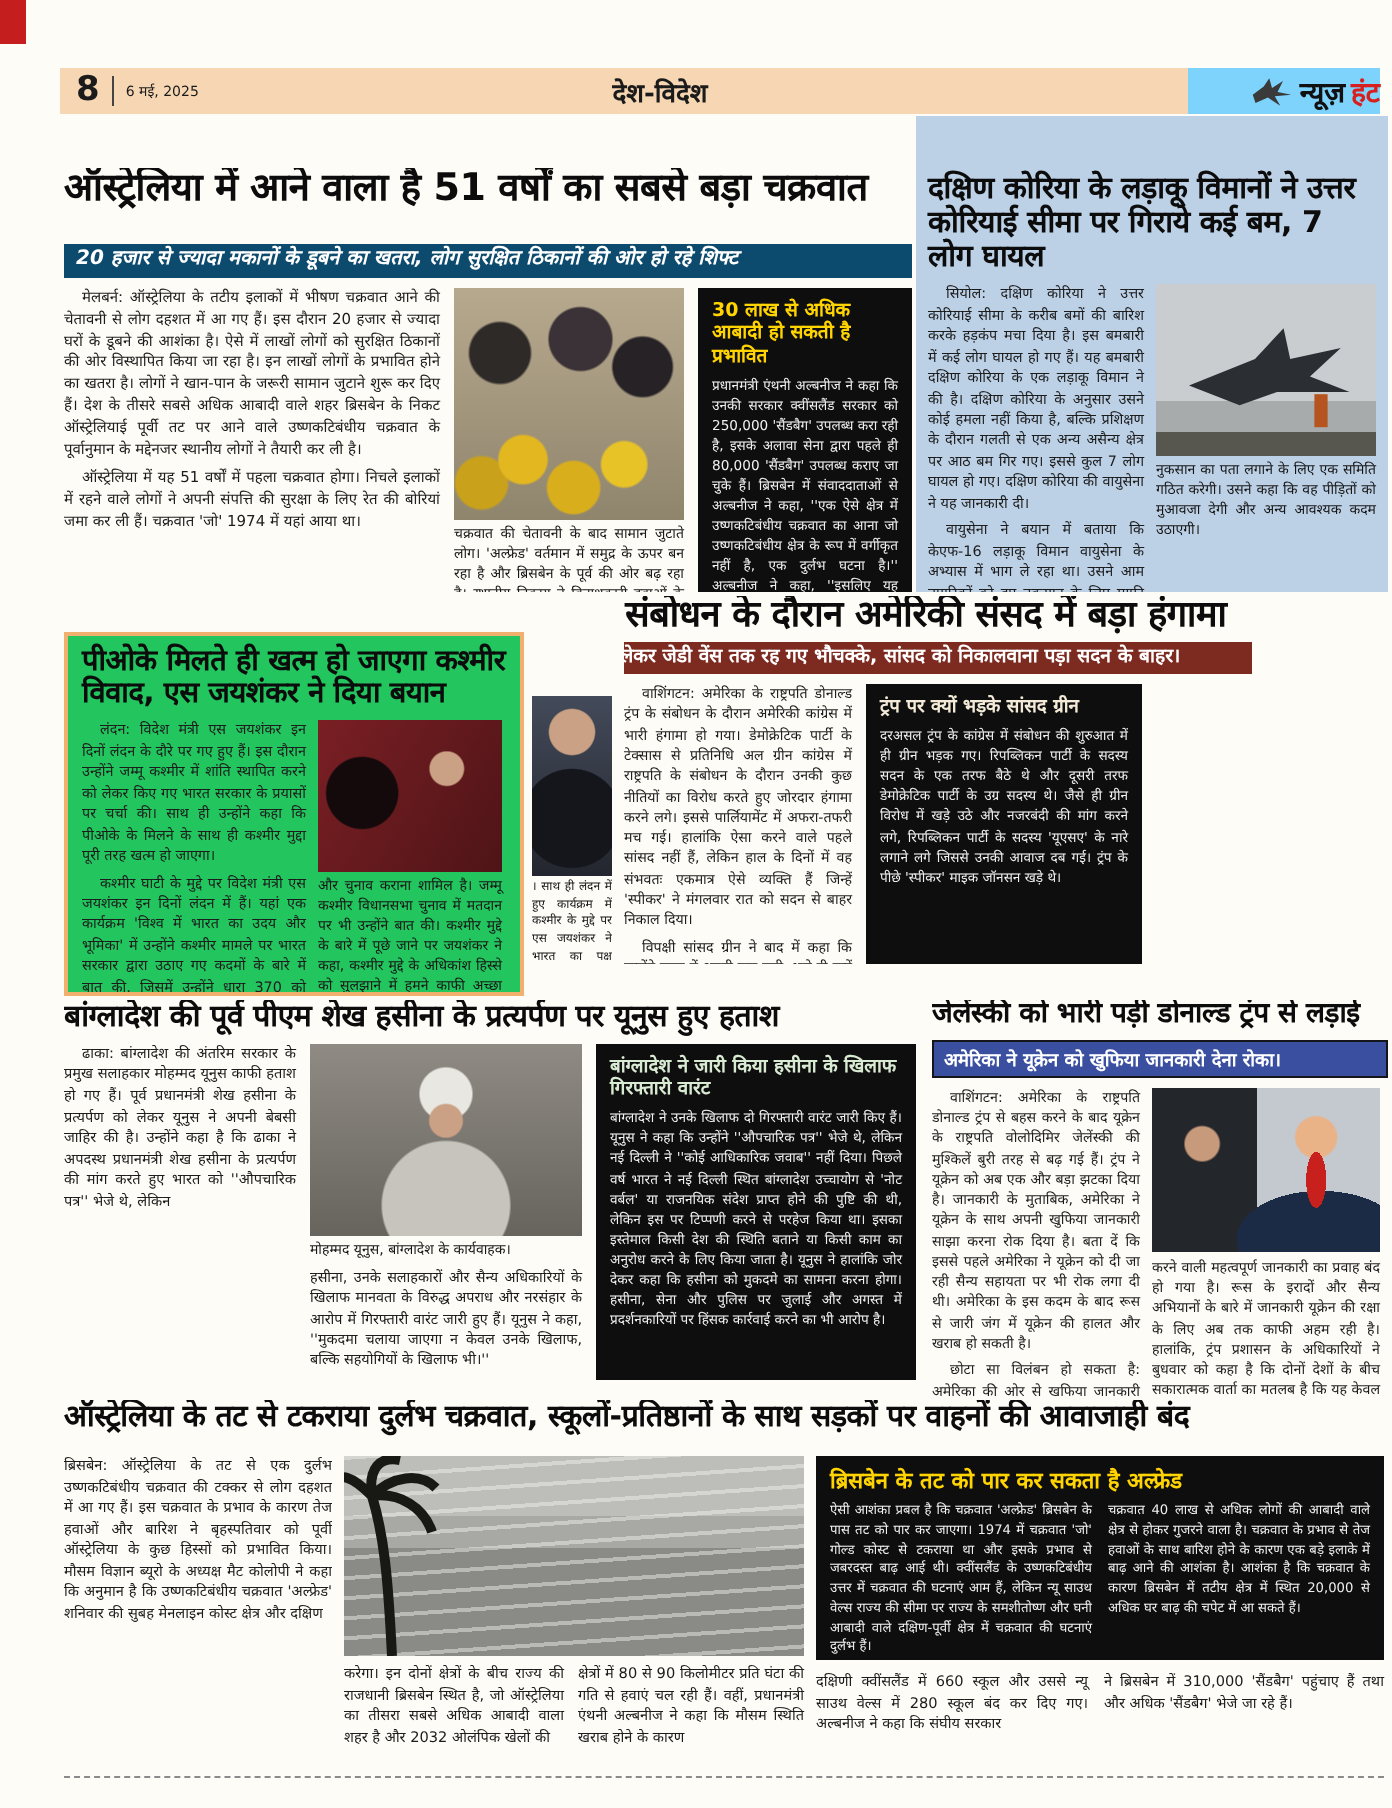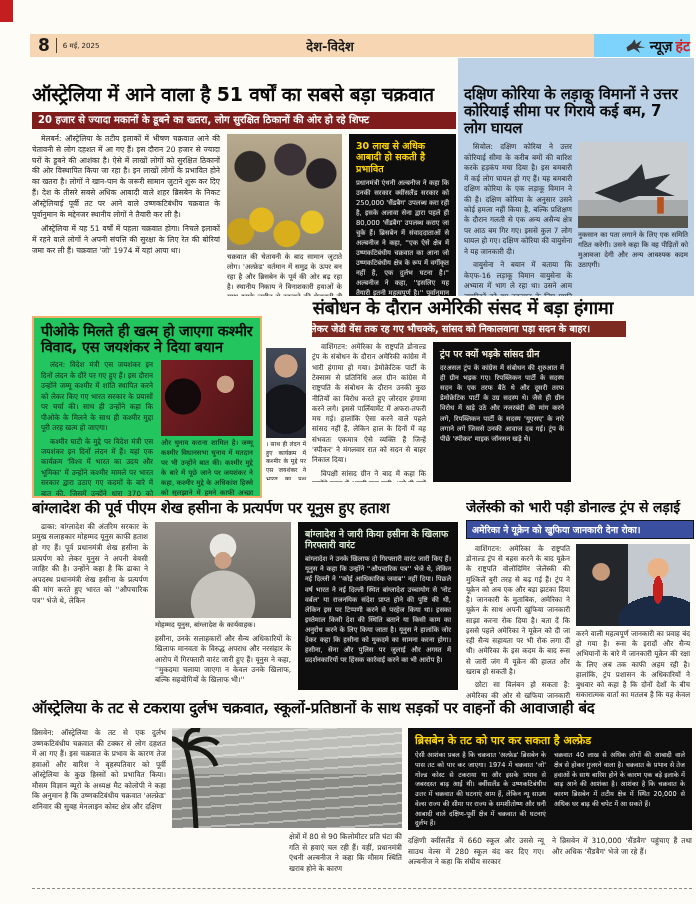--- a/index.html
+++ b/index.html
@@ -27,21 +27,21 @@
   .cap{font-size:7px;line-height:1.42;text-align:justify;color:#161616;}
   .bbox{background:#0e0e0e;color:#efefef;padding:6px 7px;box-sizing:border-box;overflow:hidden;}
   .bbox-t{color:#ffd400;font-weight:bold;text-align:left;line-height:1.2;margin-bottom:4px;}
   .bbox-x{font-size:6.8px;line-height:1.48;text-align:justify;color:#f0f0f0;}
   .ph{position:relative;overflow:hidden;background:#999;}
   figure{margin:0;}
 
   
   .a-cyclone{left:32px;top:84px;width:424px;height:212px;}
   .a-cyclone .hl{font-size:19px;white-space:nowrap;}
-  .a-cyclone .subbar{background:#7f1d1d;margin-top:7px;}
+  .a-cyclone .subbar{background:#0c4a6e;margin-top:17px;font-style:italic;}
   .cy-row{display:flex;gap:7px;margin-top:5px;}
   .cy-c1{width:188px;}
   .cy-mid{width:115px;}
   .cy-box{width:107px;height:162px;}
   .cy-box .bbox-t{font-size:9.5px;}
   .ph-crowd{width:115px;height:116px;background:
      radial-gradient(circle at 20% 28%,#2e2a28 0 12%,transparent 13%),
      radial-gradient(circle at 55% 22%,#3a3236 0 14%,transparent 15%),
      radial-gradient(circle at 82% 34%,#262226 0 12%,transparent 13%),
      radial-gradient(circle at 30% 74%,#e3b71f 0 10%,transparent 11%),
@@ -56,21 +56,21 @@
   .a-korea .hl{font-size:15px;margin-top:22px;}
   .ko-row{display:flex;gap:6px;margin-top:6px;}
   .ko-c1{width:108px;font-size:7.2px;}
   .ko-fig{width:110px;}
   .ph-jet{width:110px;height:86px;background:linear-gradient(#c9cdd0 0 68%,#a7abac 68% 86%,#57574f 86% 100%);}
   .ko-fig .cap{margin-top:3px;}
 
   
   .a-kashmir{left:32px;top:316px;width:230px;height:182px;border:2px solid #f2b06e;padding:5px 7px;box-sizing:border-box;background:#22c55e;}
   .a-kashmir .hl{font-size:14.5px;}
-  .ka-row{display:flex;gap:6px;margin-top:5px;justify-content:space-between;}
+  .ka-row{display:flex;gap:6px;margin-top:5px;}
   .ka-c1{width:112px;font-size:7.2px;}
   .ka-fig{width:92px;}
   .ph-jaish{width:92px;height:76px;background:
      radial-gradient(circle at 70% 32%,#caa184 0 10%,transparent 11%),
      radial-gradient(circle at 24% 48%,#140a0c 0 22%,transparent 23%),
      linear-gradient(120deg,#7a1f24,#4e1417);}
   .ka-fig .cap{margin-top:3px;}
 
   
   .k-cont{left:266px;top:348px;width:40px;height:132px;}
@@ -281,18 +281,19 @@
         <path d="M30 100 C28 60 26 40 20 20 M20 20 C10 10 4 8 0 14 M20 20 C18 6 24 0 34 2 M20 20 C30 10 44 8 52 16 M20 20 C34 18 46 26 50 38" stroke="#181814" stroke-width="5" fill="none"></path>
       </svg>
     </div>
     <div class="bbox al-box">
       <div class="bbox-t">ब्रिसबेन के तट को पार कर सकता है अल्फ्रेड</div>
       <div class="al-box-cols">
         <div class="bbox-x">ऐसी आशंका प्रबल है कि चक्रवात 'अल्फ्रेड' ब्रिसबेन के पास तट को पार कर जाएगा। 1974 में चक्रवात 'जो' गोल्ड कोस्ट से टकराया था और इसके प्रभाव से जबरदस्त बाढ़ आई थी। क्वींसलैंड के उष्णकटिबंधीय उत्तर में चक्रवात की घटनाएं आम हैं, लेकिन न्यू साउथ वेल्स राज्य की सीमा पर राज्य के समशीतोष्ण और घनी आबादी वाले दक्षिण-पूर्वी क्षेत्र में चक्रवात की घटनाएं दुर्लभ हैं।</div>
         <div class="bbox-x">चक्रवात 40 लाख से अधिक लोगों की आबादी वाले क्षेत्र से होकर गुजरने वाला है। चक्रवात के प्रभाव से तेज हवाओं के साथ बारिश होने के कारण एक बड़े इलाके में बाढ़ आने की आशंका है। आशंका है कि चक्रवात के कारण ब्रिसबेन में तटीय क्षेत्र में स्थित 20,000 से अधिक घर बाढ़ की चपेट में आ सकते हैं।</div>
       </div>
     </div>
+    <div class="al-c al-c2 body">करेगा। इन दोनों क्षेत्रों के बीच राज्य की राजधानी ब्रिसबेन स्थित है, जो ऑस्ट्रेलिया का तीसरा सबसे अधिक आबादी वाला शहर है और 2032 ओलंपिक खेलों की</div>
     <div class="al-c al-c3 body">क्षेत्रों में 80 से 90 किलोमीटर प्रति घंटा की गति से हवाएं चल रही हैं। वहीं, प्रधानमंत्री एंथनी अल्बनीज ने कहा कि मौसम स्थिति खराब होने के कारण</div>
     <div class="al-c al-c4 body">दक्षिणी क्वींसलैंड में 660 स्कूल और उससे न्यू साउथ वेल्स में 280 स्कूल बंद कर दिए गए। अल्बनीज ने कहा कि संघीय सरकार</div>
     <div class="al-c al-c5 body">ने ब्रिसबेन में 310,000 'सैंडबैग' पहुंचाए हैं तथा और अधिक 'सैंडबैग' भेजे जा रहे हैं।</div>
     <div class="dash"></div>
   </section>
 </div>
 
 </body></html>

